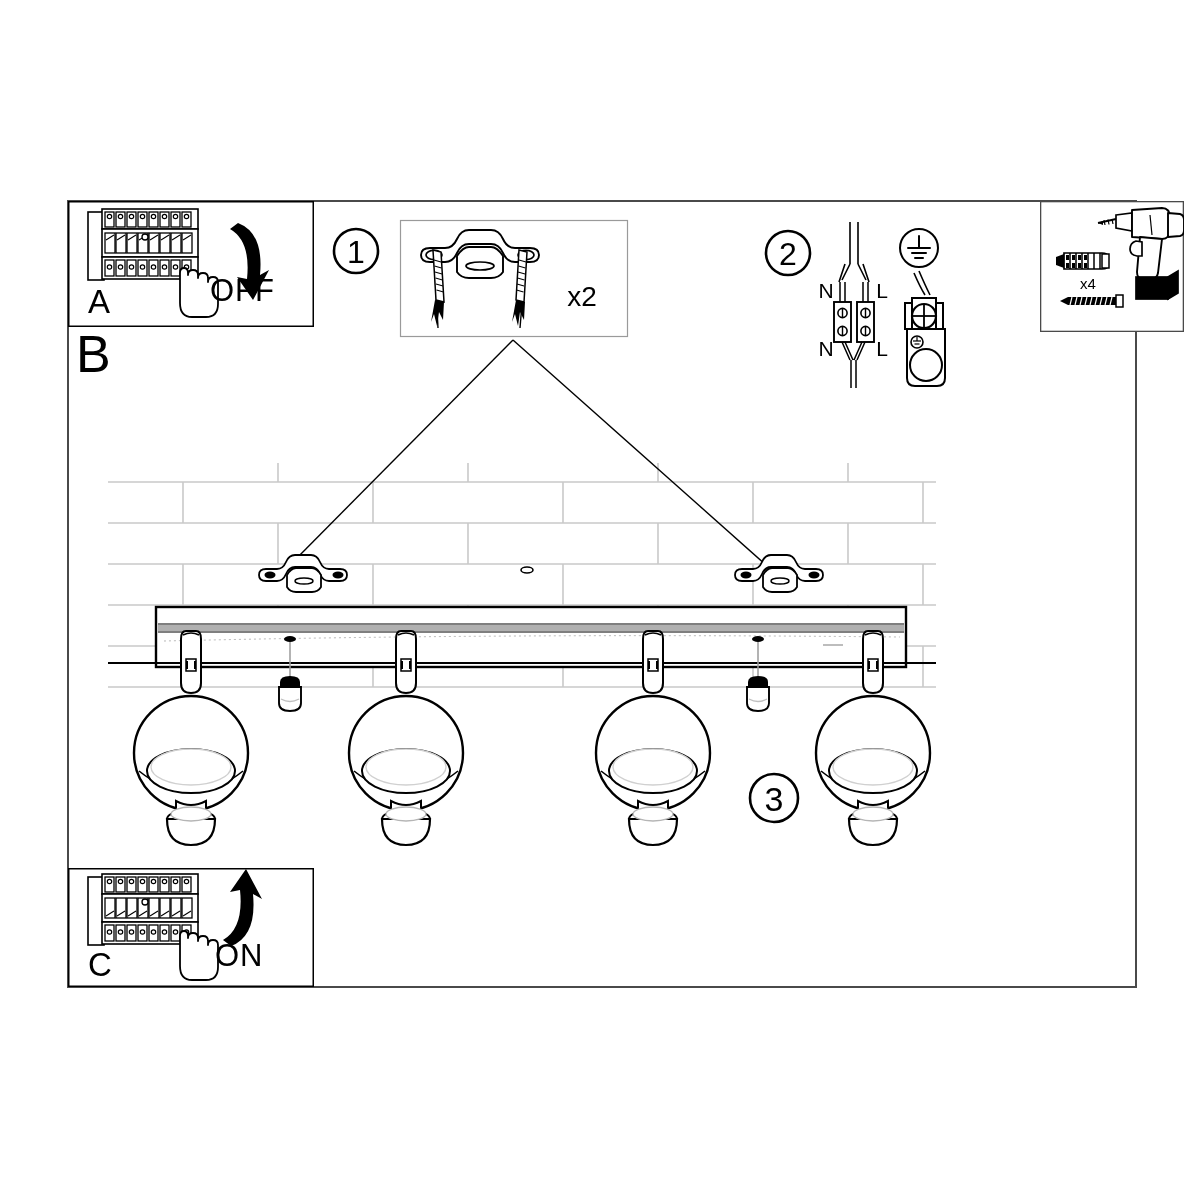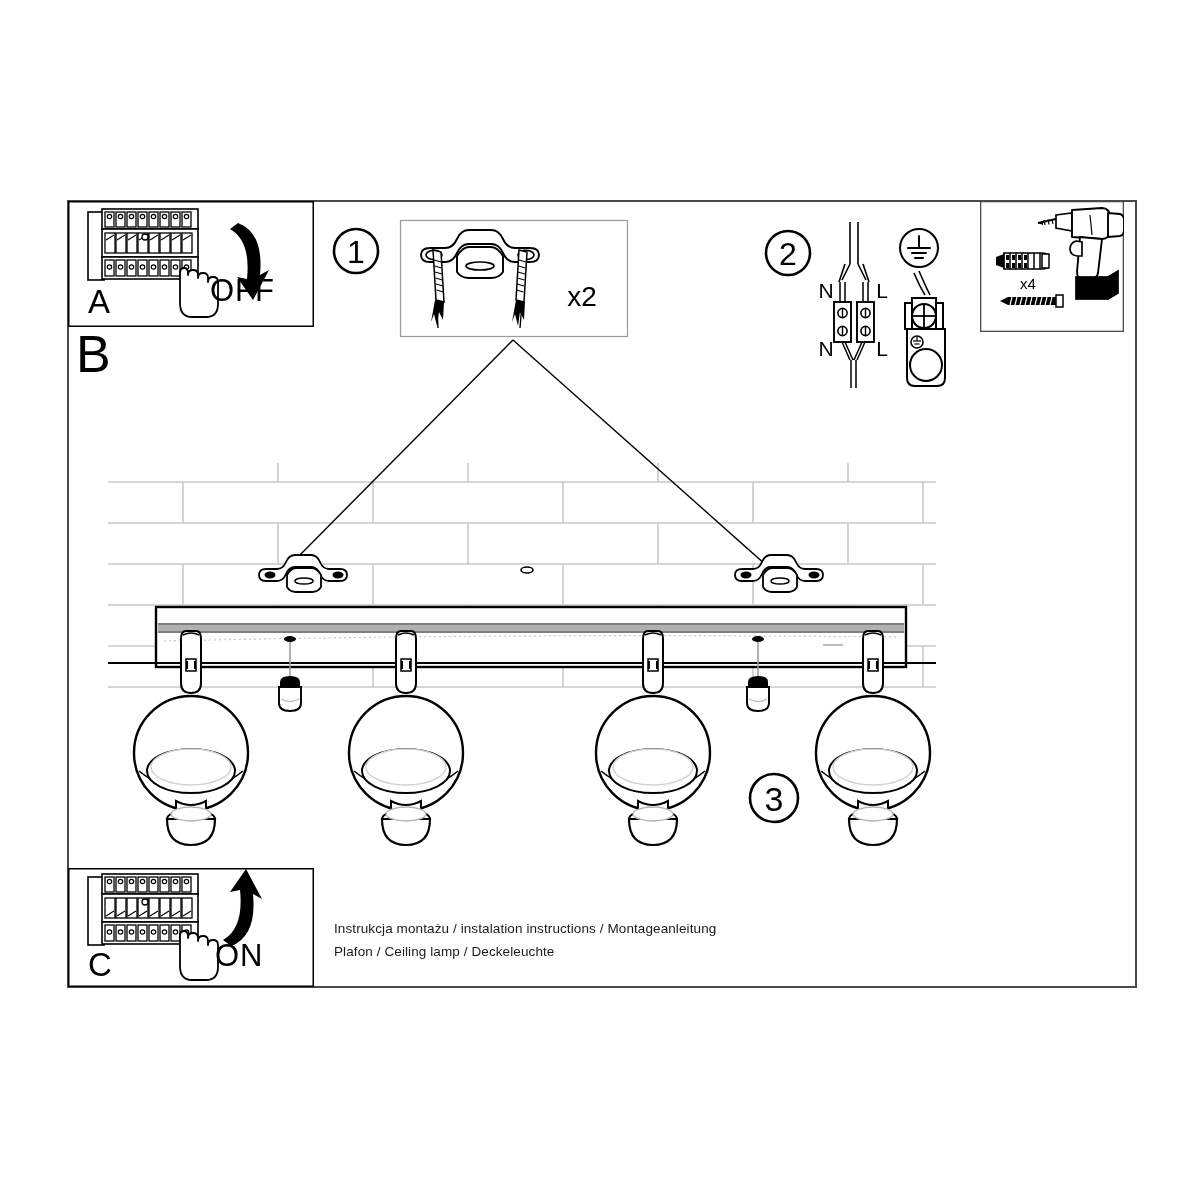--- a/index.html
+++ b/index.html
@@ -221,21 +221,21 @@
         <g stroke="#000" stroke-width="1.2">
           <line x1="151" y1="123" x2="159" y2="123"></line>
           <line x1="152.5" y1="126" x2="157.5" y2="126"></line>
           <line x1="155" y1="119" x2="155" y2="123"></line>
         </g>
         <circle cx="164" cy="147" r="16" fill="#fff" stroke="#000" stroke-width="2"></circle>
       </g>
     </svg>
   </div>
 
-  <div class="abs" style="left:980px;top:201px;">
+  <div class="abs" style="left:1040px;top:201px;">
     <svg width="144" height="131">
       <rect x="0.5" y="0.5" width="143" height="130" fill="#fff" stroke="#4a4a4a" stroke-width="1.6"></rect>
 
       <g>
         <path d="M24,52 L24,68 L62,68 q6,0 6,-4 L68,56 q0,-4 -6,-4 z" fill="#fff" stroke="#000" stroke-width="1.7"></path>
         <path d="M24,53 L16,56 L16,64 L24,67 z" fill="#000"></path>
         <g stroke="#000" stroke-width="1.5">
           <line x1="30" y1="52" x2="30" y2="68"></line>
             <line x1="36" y1="52" x2="36" y2="68"></line>
           <line x1="42" y1="52" x2="42" y2="68"></line>
@@ -533,18 +533,14 @@
         <path d="M112,68 L112,98 q0,14 12,14 l14,0 q12,0 12,-13 l0,-22 q0,-5 -5,-5 q-5,0 -5,5 l0,-4 q0,-5 -5,-5 q-5,0 -5,5 l0,-3 q0,-5 -5,-5 q-5,0 -5,5 l0,-2 q0,-5 -4,-5 q-4,0 -4,5 z"></path>
       </g>
       <g fill="#000">
         <path d="M163,78 q26,-10 22,-52 l9,5 l-16,-30 l-16,23 l10,-2 q4,38 -17,50 z"></path>
       </g>
       <text x="20" y="108" class="bigletter" style="font-size:33px">C</text>
       <text x="147" y="98" class="bigletter" style="font-size:31px;letter-spacing:1px">ON</text>
     </svg>
   </div>
 
-  <div class="abs" style="left:334px;top:917px;">
-    <div class="cap">Instrukcja montażu / instalation instructions / Montageanleitung</div>
-    <div class="cap">Plafon / Ceiling lamp / Deckeleuchte</div>
-  </div>
 
 </div>
 
 </body></html>

